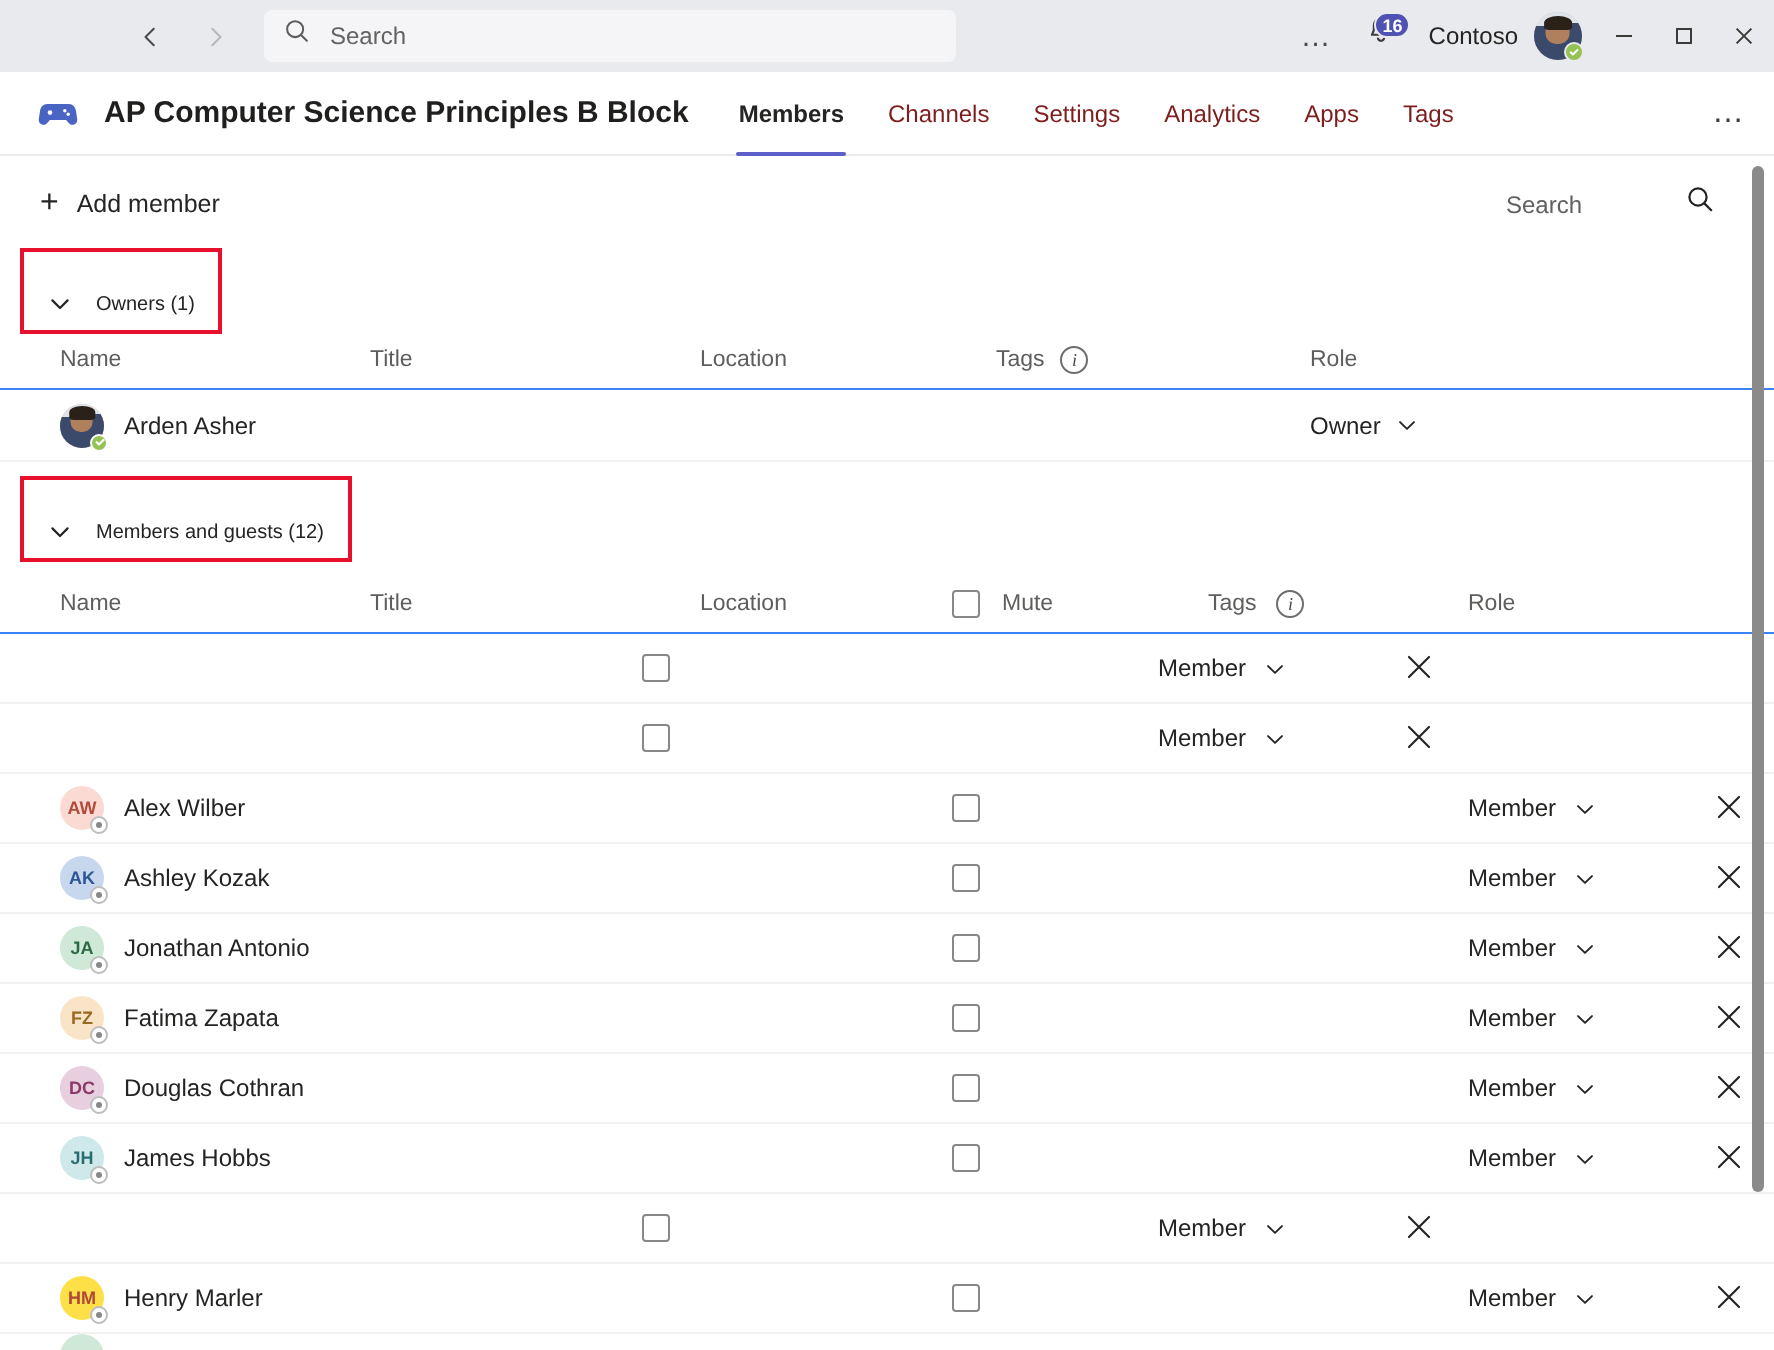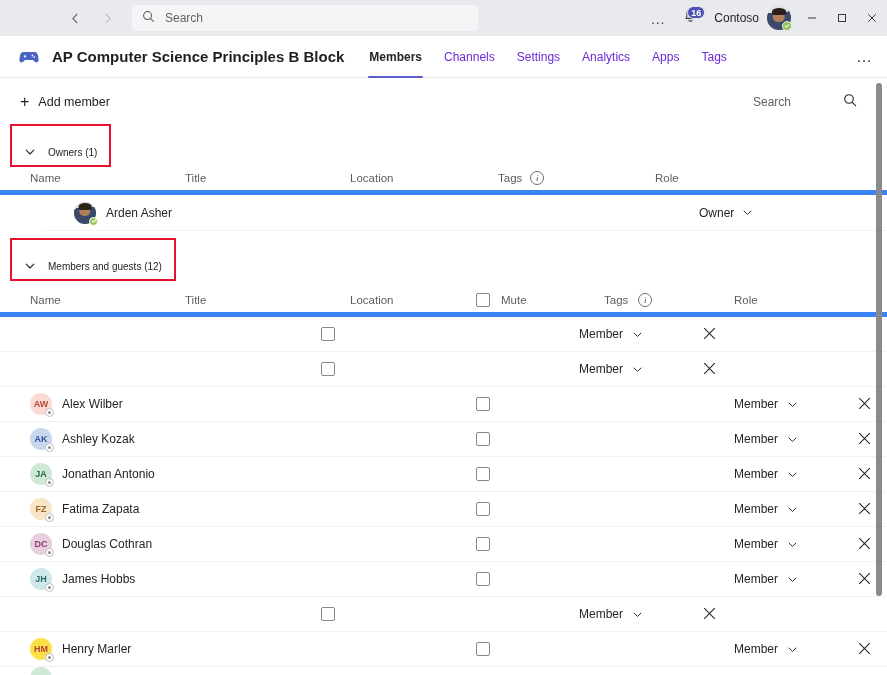--- a/index.html
+++ b/index.html
@@ -98,21 +98,21 @@
     position: relative;
     border-bottom: 1px solid #ebebeb;
   }
   .team-icon { width: 26px; height: 26px; display:flex; align-items:center; justify-content:center; }
   .team-title {
     font-size: 15px; font-weight: bold; color: #201f1e;
     margin-left: 10px; white-space: nowrap;
   }
   .tabs { display: flex; align-items: center; height: 57px; margin-left: 14px; gap: 0; }
   .tab {
-    font-size: 12px; color: #6d28d9;
+    font-size: 12px; color: #7f1d1d;
     padding: 0 11px; height: 42px;
     display: flex; align-items: center; position: relative;
     white-space: nowrap;
   }
   .tab.active { color: #252423; font-weight: bold; }
   .tab.active::after {
     content:""; position:absolute; left: 10px; right: 10px; bottom: 0;
     height: 2px; background: #5b5fc7; border-radius: 2px;
   }
   .header-more {
@@ -144,21 +144,21 @@
     position: relative;
   }
   .section-toggle.annotated { outline: 2px solid #e8112d; outline-offset: 0; }
   .chev { display:flex; align-items:center; }
 
   
   .thead {
     display: flex; align-items: center;
     height: 30px; font-size: 11.5px; color: #605e5c;
     padding-left: 30px;
-    border-bottom: 5px solid #3b82f6;
+    border-bottom: 1px solid #3b82f6;
   }
   .trow {
     display: flex; align-items: center;
     height: 35px;
     padding-left: 30px;
     border-bottom: 1px solid #f3f2f1;
     font-size: 12px; color: #252423;
   }
   .c-name { width: 155px; display: flex; align-items: center; gap: 10px; }
   .c-title { width: 165px; }
@@ -343,21 +343,21 @@
     <span class="c-name">Name</span>
     <span class="c-title">Title</span>
     <span class="c-loc-owner">Location</span>
     <span class="c-tags-owner">
       <span>Tags</span>
       <span class="info-i">i</span>
     </span>
     <span class="c-role-owner">Role</span>
   </div>
 
-  <div class="trow" style="height:36px;margin-left:44px;">
+  <div class="trow" style="height:36px;">
     <span class="c-name">
       <span class="avatar" style="background:#c8b2a0;">
         <span class="photo-face" style="border-radius:50%;"></span>
         <span class="pres-small avail">
           <svg viewBox="0 0 10 10" fill="none">
               <path d="M2.2 5.2l1.9 1.9L7.9 3.3" stroke="#fff" stroke-width="1.9" stroke-linecap="round" stroke-linejoin="round"></path>
             </svg>
         </span>
       </span>
       <span>Arden Asher</span>

